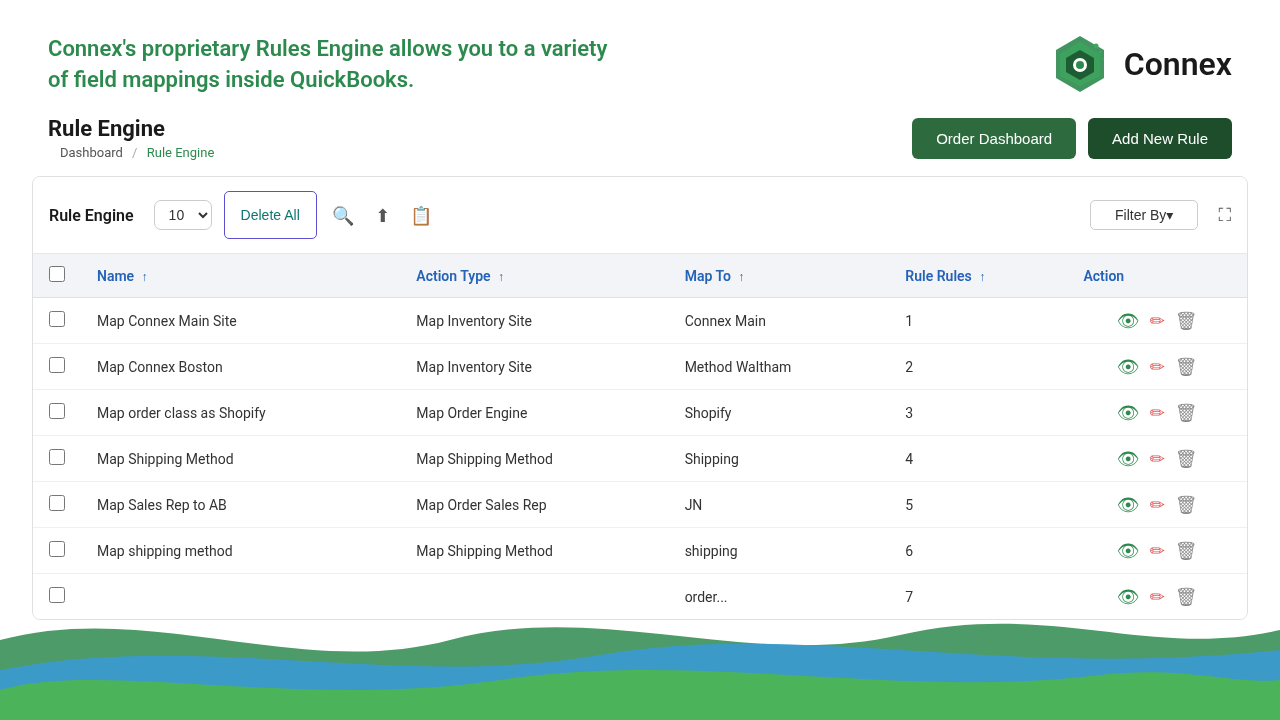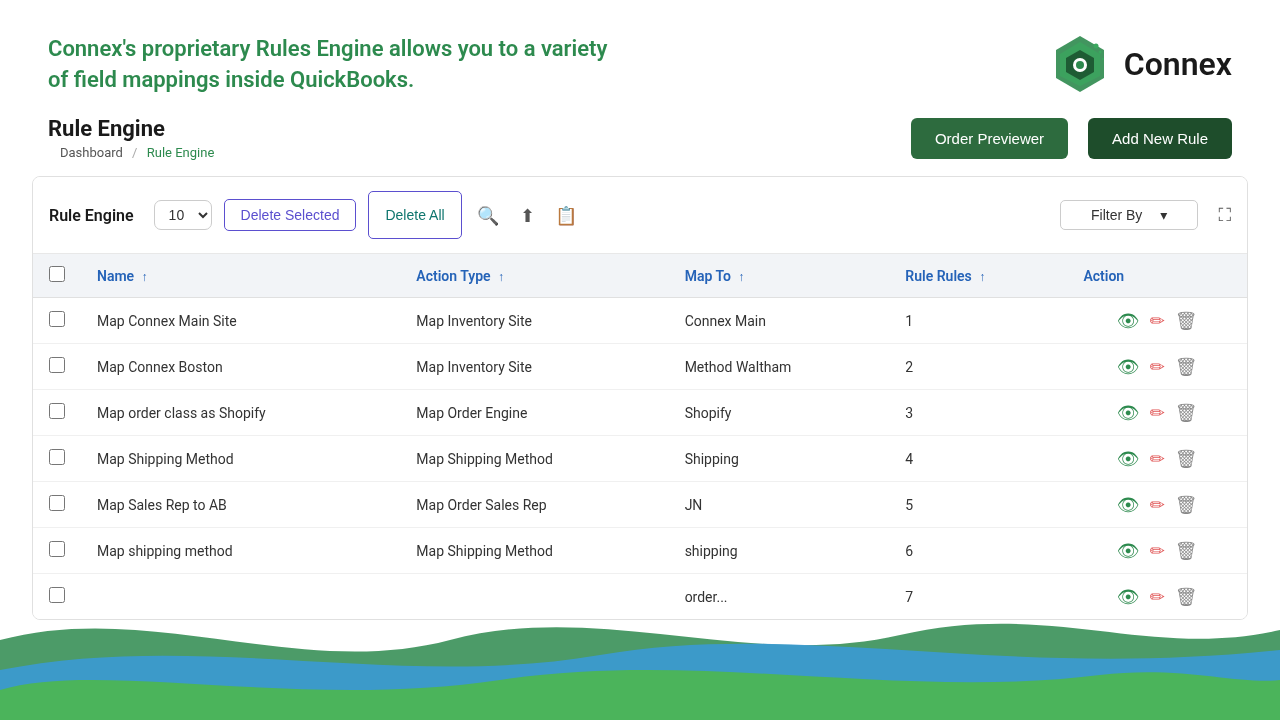--- a/index.html
+++ b/index.html
@@ -97,21 +97,20 @@
 
     .btn-add-new-rule {
       background: #1e4d2b;
       color: white;
       border: none;
       padding: 12px 24px;
       border-radius: 6px;
       font-size: 15px;
       font-weight: 500;
       cursor: pointer;
-      margin-left: 8px;
     }
 
     
     .table-container {
       margin: 0 32px;
       border: 1px solid #e0e0e0;
       border-radius: 8px;
       background: white;
       overflow: hidden;
     }
@@ -168,24 +167,24 @@
       color: #555;
       font-size: 18px;
       cursor: pointer;
       padding: 4px;
     }
 
     .filter-by-btn {
       margin-left: auto;
       display: flex;
       align-items: center;
-      gap: 18px;
+      gap: 0;
       border: 1px solid #ccc;
       border-radius: 5px;
-      padding: 6px 30px;
+      padding: 6px 24px;
       font-size: 14px;
       color: #333;
       background: white;
       cursor: pointer;
     }
 
     .expand-icon {
       color: #555;
       font-size: 18px;
       cursor: pointer;
@@ -306,35 +305,34 @@
 <div class="page-title-area">
   <div class="page-title-left">
     <h1>Rule Engine</h1>
     <div class="breadcrumb">
       <span class="crumb-link">Dashboard</span>
       <span class="crumb-separator">/</span>
       <span class="crumb-current">Rule Engine</span>
     </div>
   </div>
   <div class="page-title-buttons">
-    <button class="btn-order-previewer">Order Previewer</button>
+    <button class="btn-order-previewer">Order Dashboard</button>
     <button class="btn-add-new-rule">Add New Rule</button>
   </div>
 </div>
 
 <div class="table-container">
 
   <div class="table-toolbar">
     <span class="table-toolbar-title">Rule Engine</span>
     <select class="rows-select">
       <option>10</option>
       <option>25</option>
       <option>50</option>
     </select>
-    <button class="btn-delete-selected">Delete Selected</button>
     <button class="btn-delete-all">Delete All</button>
     <span class="toolbar-icon">🔍</span>
     <span class="toolbar-icon">⬆</span>
     <span class="toolbar-icon">📋</span>
     <button class="filter-by-btn">
       <span>Filter By</span>
       <span>▾</span>
     </button>
     <span class="expand-icon">⛶</span>
   </div>

